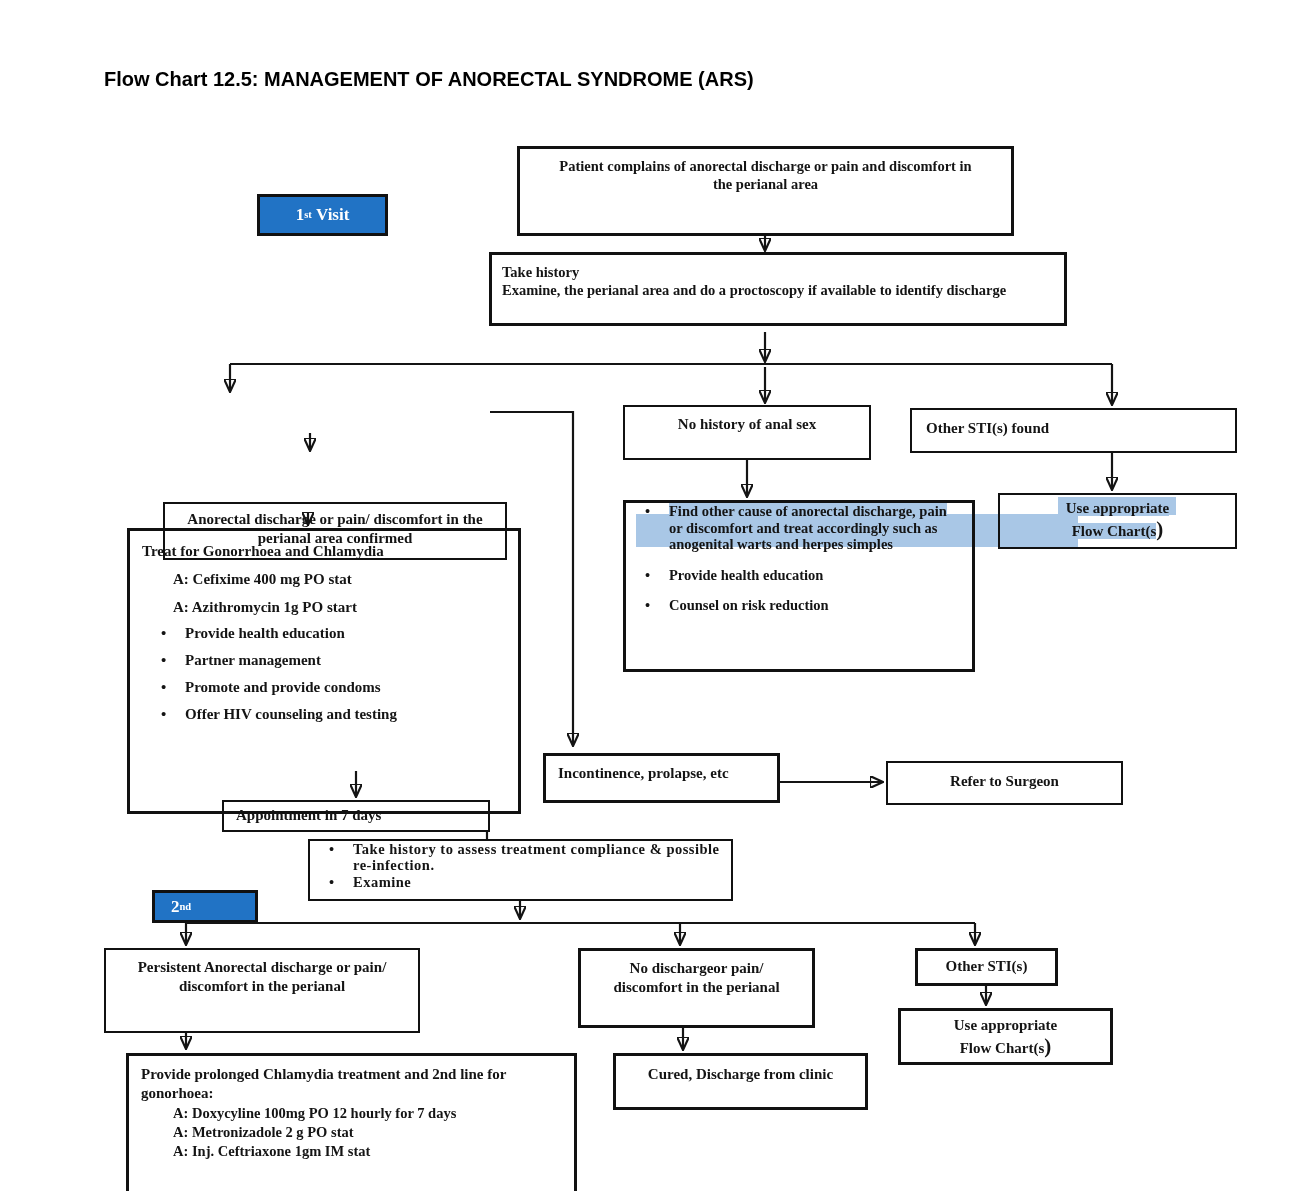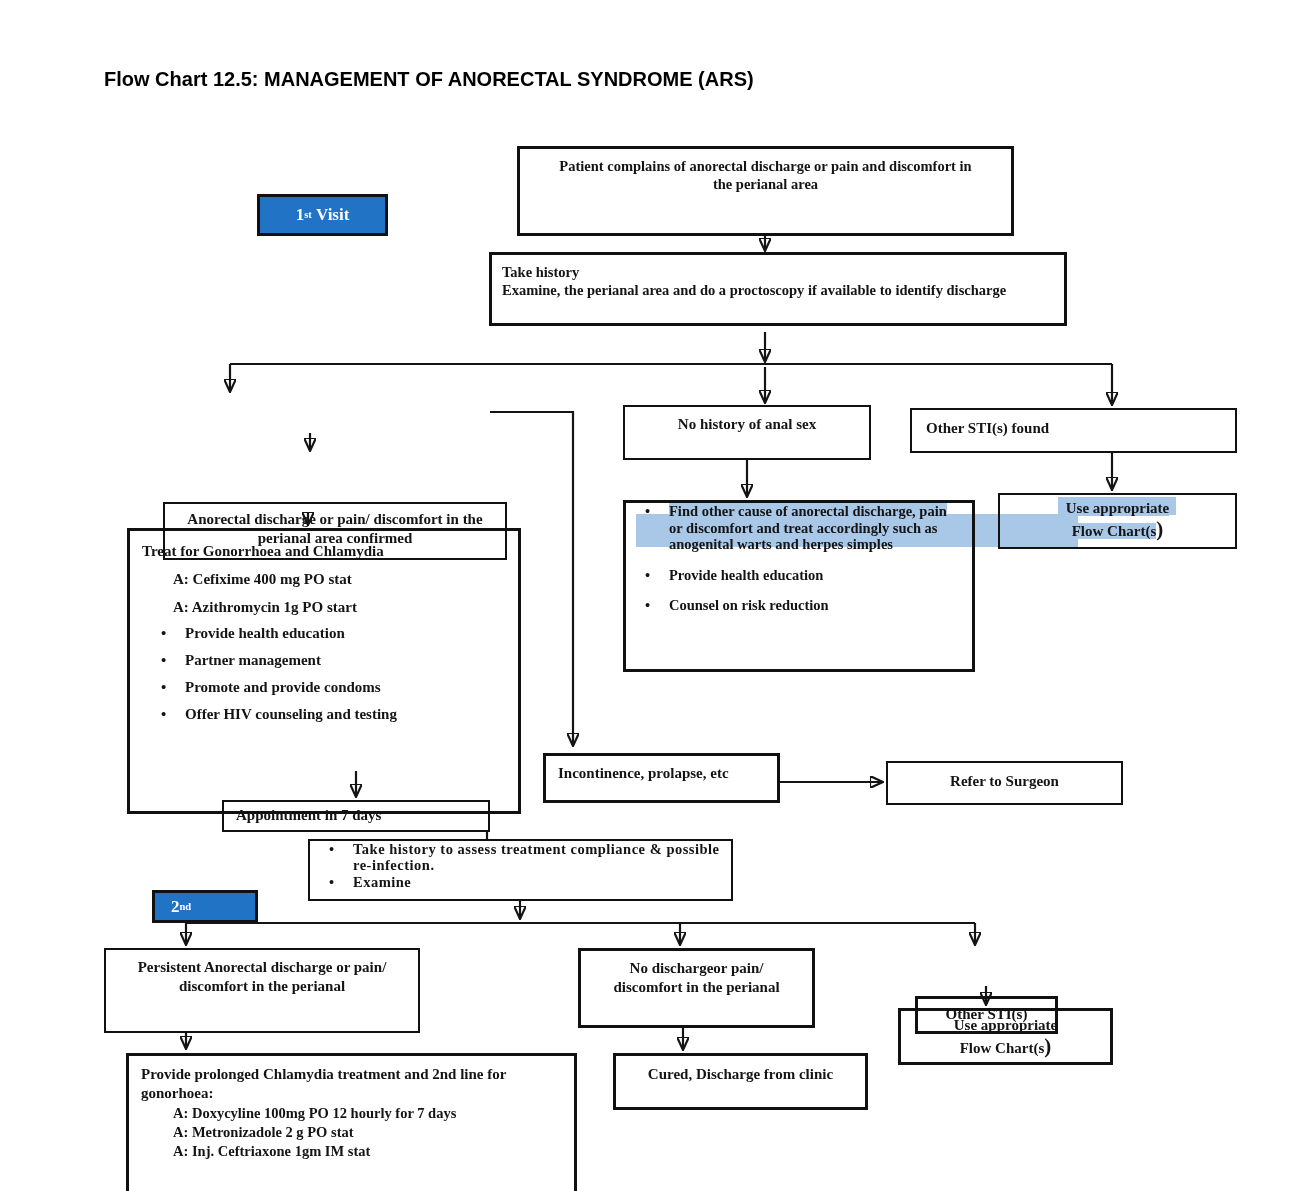--- a/index.html
+++ b/index.html
@@ -35,21 +35,21 @@
   .b-treat{left:127px;top:528px;width:394px;height:286px;padding:11px 10px 0 12px;}
   .t-med{margin:9px 0 0 31px;white-space:nowrap;}
   .b-find{left:623px;top:500px;width:352px;height:172px;font-size:14.5px;}
   .b-use1{left:998px;top:493px;width:239px;height:56px;padding-top:4px;border-width:2.5px;line-height:1.3;}
   .b-incont{left:543px;top:753px;width:237px;height:50px;padding:8px 16px 0 12px;}
   .b-refer{left:886px;top:761px;width:237px;height:44px;padding-top:9px;border-width:2.5px;}
   .b-appt{left:222px;top:800px;width:268px;height:32px;padding:4px 0 0 12px;border-width:2.5px;}
   .b-assess{left:308px;top:839px;width:425px;height:62px;font-size:14.5px;letter-spacing:0.5px;border-width:2.5px;}
   .b-persist{left:104px;top:948px;width:316px;height:85px;padding-top:8px;border-width:2.5px;}
   .b-nodisch{left:578px;top:948px;width:237px;height:80px;padding-top:8px;}
-  .b-othersti2{left:915px;top:948px;width:143px;height:38px;padding-top:6px;margin-top:48px;}
+  .b-othersti2{left:915px;top:948px;width:143px;height:38px;padding-top:6px;}
   .b-use2{left:898px;top:1008px;width:215px;height:57px;padding-top:5px;line-height:1.3;}
   .b-provide{left:126px;top:1053px;width:451px;height:150px;padding:9px 10px 0 12px;}
   .p-med{margin:1px 0 0 32px;white-space:nowrap;font-size:14.5px;}
   .b-cured{left:613px;top:1053px;width:255px;height:57px;padding-top:9px;}
   
   ul.blist{list-style:none;margin:0;padding:0;}
   ul.blist li{position:relative;padding-left:43px;}
   ul.blist li::before{content:"\2022";position:absolute;left:19px;top:0;}
   .treat-list li{margin-top:8px;}
   .find-list{padding-top:13px;}

